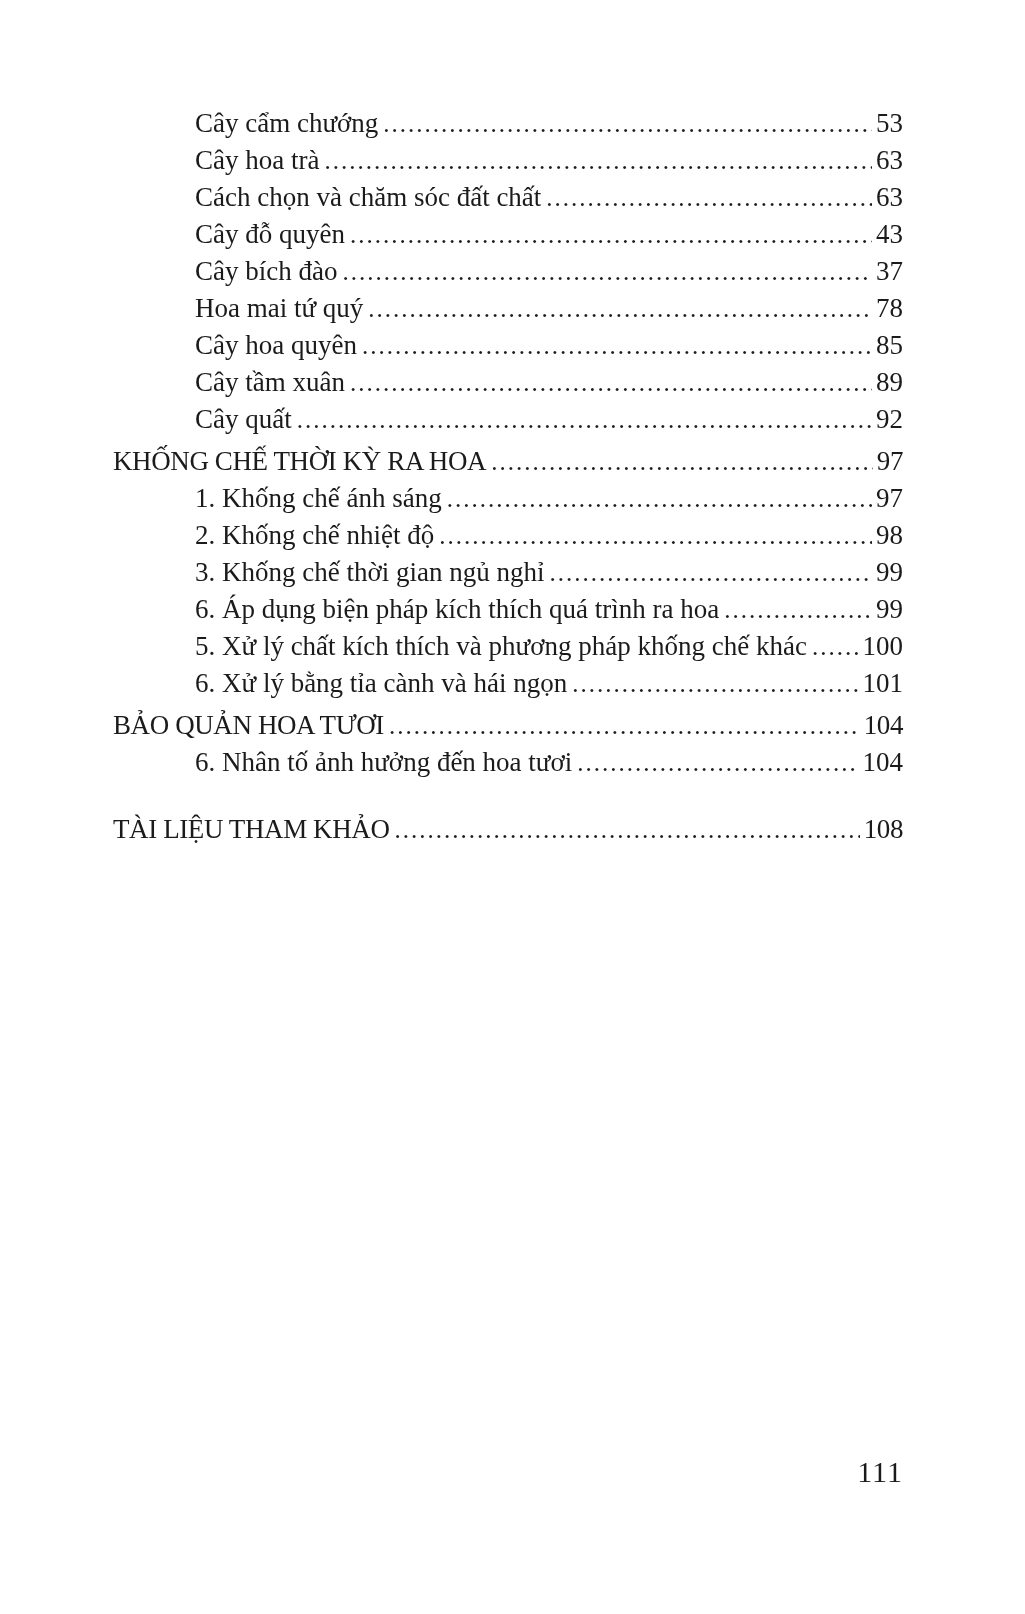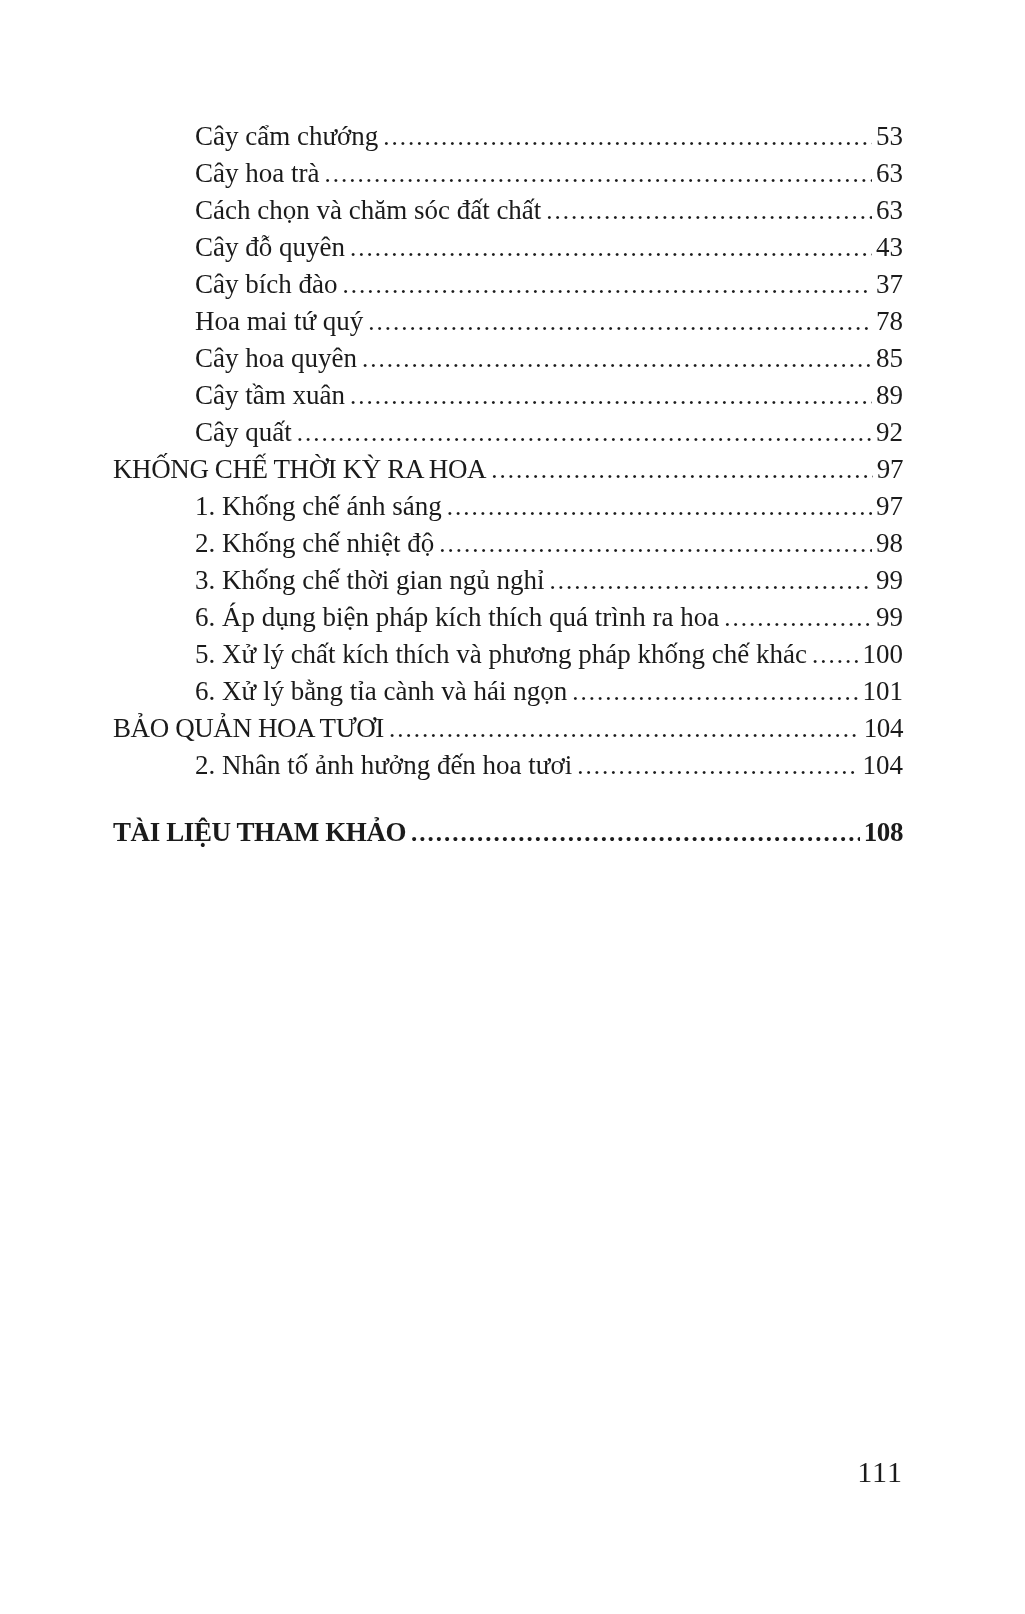--- a/index.html
+++ b/index.html
@@ -13,38 +13,38 @@
     height: 1614px;
     background: #ffffff;
     color: #1b1b1b;
     font-family: "Liberation Serif", "DejaVu Serif", serif;
     overflow: hidden;
   }
   .toc {
     position: absolute;
     left: 113px;
     right: 122px;
-    top: 118px;
+    top: 105px;
   }
   .row {
     display: flex;
     align-items: baseline;
     font-size: 27px;
     line-height: 36px;
     white-space: nowrap;
   }
   .row.sub {
     padding-left: 82px;
   }
   .row.section {
+    margin-top: 5px;
     letter-spacing: -0.4px;
   }
   .row.gap-large {
     margin-top: 30px;
-    font-weight: bold;
   }
   .label {
     flex: 0 0 auto;
   }
   .leader {
     flex: 1 1 auto;
     overflow: hidden;
     white-space: nowrap;
     min-width: 10px;
     margin-left: 5px;
@@ -170,21 +170,21 @@
       <span class="pg">101</span>
     </div>
 
     <div class="row section">
       <span class="label">BẢO QUẢN HOA TƯƠI</span>
       <span class="leader"></span>
       <span class="pg">104</span>
     </div>
 
     <div class="row sub">
-      <span class="label">2. Nhân tố ảnh hưởng đến hoa tươi</span>
+      <span class="label">6. Nhân tố ảnh hưởng đến hoa tươi</span>
       <span class="leader"></span>
       <span class="pg">104</span>
     </div>
 
 
     <div class="row section gap-large">
       <span class="label">TÀI LIỆU THAM KHẢO</span>
       <span class="leader"></span>
       <span class="pg">108</span>
     </div>

